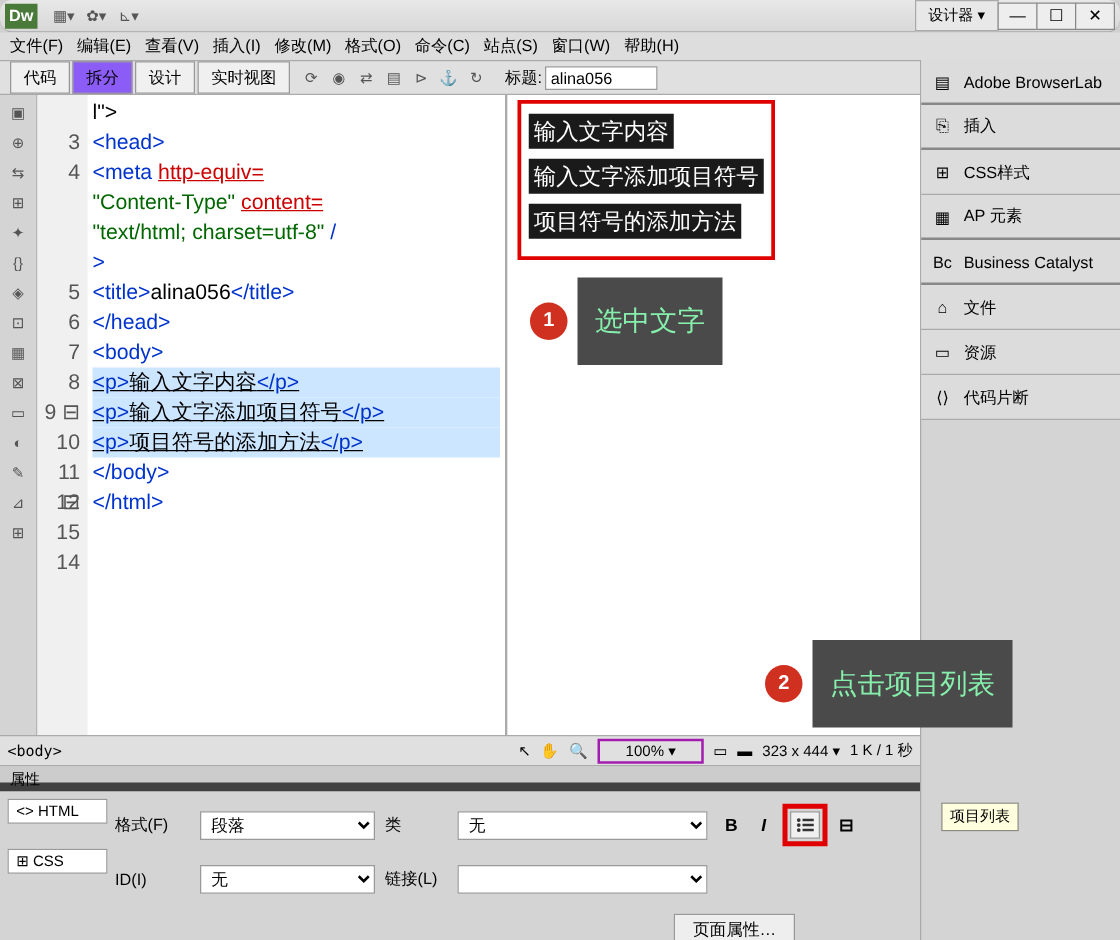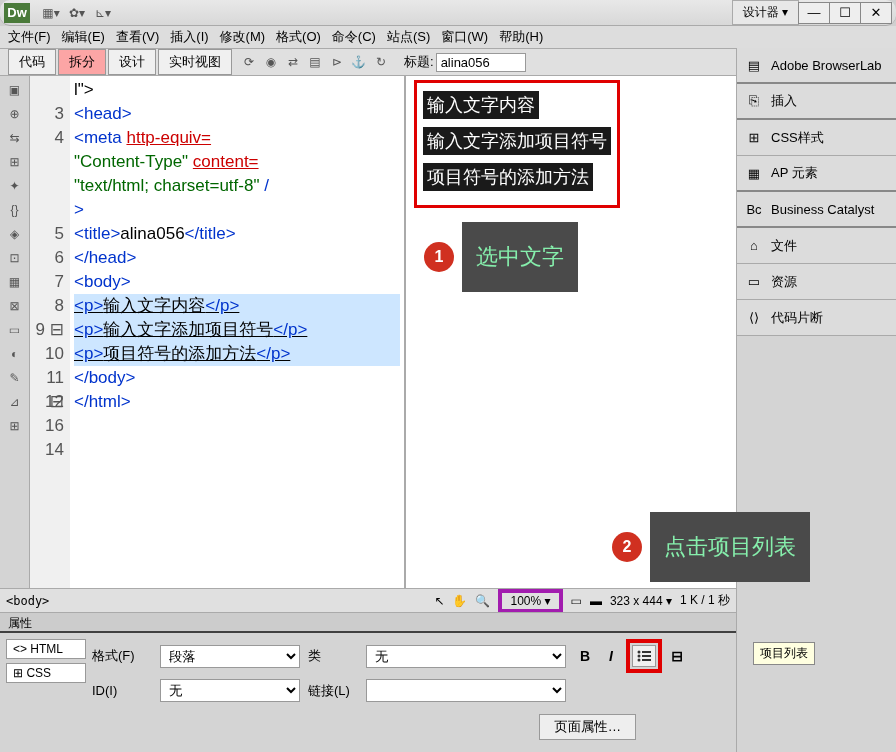--- a/index.html
+++ b/index.html
@@ -12,21 +12,21 @@
 .win-btns { display: flex; }
 .win-btn { width: 32px; height: 22px; border: 1px solid #888; background: #eee; display: flex; align-items: center; justify-content: center; margin-left: -1px; font-size: 13px; }
 .menubar { height: 22px; background: #ddd; display: flex; align-items: center; padding: 0 8px; gap: 11px; font-size: 13px; }
 .main-area { display: flex; height: 704px; }
 .doc-area { flex: 1; display: flex; flex-direction: column; background: #ccc; }
 .tab-row { height: 22px; background: #d4d4d4; display: flex; align-items: center; }
 .doc-tab { background: #e4e4e4; border: 1px solid #aaa; padding: 2px 8px; display: flex; align-items: center; gap: 6px; font-size: 12px; }
 .doc-tab .close { font-size: 14px; color: #666; }
 .view-toolbar { height: 28px; background: #e0e0e0; display: flex; align-items: center; padding: 0 8px; gap: 2px; border-top: 1px solid #aaa; border-bottom: 1px solid #aaa; }
 .view-btn { padding: 3px 10px; border: 1px solid #999; background: #f0f0f0; font-size: 13px; }
-.view-btn.active { background: #fca5a5; }
+.view-btn.active { background: #8b5cf6; }
 .vt-icons { display: flex; gap: 4px; margin-left: 6px; }
 .vt-icon { width: 18px; height: 18px; color: #555; display: flex; align-items: center; justify-content: center; }
 .title-label { margin-left: 12px; font-size: 13px; }
 .title-input { width: 90px; border: 1px solid #999; padding: 1px 4px; font-size: 13px; }
 .split-area { flex: 1; display: flex; }
 .left-tools { width: 30px; background: #d4d4d4; border-right: 1px solid #aaa; display: flex; flex-direction: column; align-items: center; padding-top: 4px; gap: 4px; }
 .lt-icon { width: 20px; height: 20px; display: flex; align-items: center; justify-content: center; color: #555; font-size: 12px; }
 .code-pane { flex: 1; display: flex; background: #fff; border-right: 2px solid #aaa; overflow: hidden; }
 .gutter { width: 40px; background: #f0f0f0; text-align: right; padding: 2px 6px 0 0; font-family: "Consolas", monospace; font-size: 17px; color: #555; }
 .gutter div { height: 24px; line-height: 24px; }
@@ -37,26 +37,26 @@
 .code .txt { color: #000; }
 .hl { background: #cde6ff; text-decoration: underline; }
 .design-pane { width: 330px; background: #fff; position: relative; overflow: hidden; }
 .sel-box { position: absolute; top: 4px; left: 8px; border: 3px solid #e00000; padding: 4px 6px 10px; }
 .sel-line { background: #1a1a1a; color: #fff; font-size: 18px; padding: 2px 4px; margin: 4px 0; display: inline-block; }
 .callout { position: absolute; display: flex; align-items: center; gap: 8px; }
 .callout-num { width: 30px; height: 30px; border-radius: 50%; background: #d03020; color: #fff; display: flex; align-items: center; justify-content: center; font-size: 16px; font-weight: bold; }
 .callout-text { background: #4a4a4a; color: #86efac; font-size: 22px; padding: 20px 14px; }
 .status-bar { height: 24px; background: #e0e0e0; border-top: 1px solid #aaa; display: flex; align-items: center; padding: 0 6px; gap: 8px; font-size: 12px; }
 .status-bar .tag-path { font-family: monospace; }
-.zoom-sel { border: 4px solid #a21caf; padding: 1px 8px; }
+.zoom-sel { border: 2px solid #a21caf; padding: 1px 20px; }
 .prop-panel { height: 140px; background: #d4d4d4; border-top: 1px solid #aaa; }
-.prop-title { height: 20px; background: #ccc; padding: 2px 8px; border-bottom: 2px solid #404040; }
+.prop-title { height: 20px; background: #ccc; padding: 2px 8px; border-bottom: 7px solid #404040; }
 .prop-body { display: flex; padding: 6px; gap: 6px; }
 .prop-left { width: 80px; }
-.prop-left-btn { border: 1px solid #999; background: #fff; padding: 2px 6px; margin-bottom: 4px; font-size: 12px; display: block; width: 100%; text-align: left; }
+.prop-left-btn { border: 1px solid #999; background: #fff; padding: 2px 6px; margin-bottom: 20px; font-size: 12px; display: block; width: 100%; text-align: left; }
 .prop-grid { flex: 1; display: grid; grid-template-columns: 60px 140px 50px 200px auto; gap: 6px 8px; align-items: center; font-size: 13px; }
 .prop-sel { border: 1px solid #999; background: #fff; padding: 2px 4px; width: 100%; }
 .fmt-icons { display: flex; gap: 4px; align-items: center; }
 .fmt-icon { width: 22px; height: 20px; border: 1px solid transparent; display: flex; align-items: center; justify-content: center; font-weight: bold; font-size: 14px; }
 .list-btn-box { border: 4px solid #e00000; padding: 2px; }
 .list-btn { width: 24px; height: 22px; border: 1px solid #999; background: #f0f0f0; display: flex; align-items: center; justify-content: center; }
 .page-props-btn { border: 1px solid #999; background: #eee; padding: 3px 14px; margin: 6px 0 0 auto; display: block; margin-right: 100px; }
 .right-panels { width: 160px; background: #d4d4d4; border-left: 1px solid #aaa; }
 .panel-item { height: 36px; border-bottom: 1px solid #aaa; display: flex; align-items: center; padding: 0 8px; gap: 8px; font-size: 13px; background: #dcdcdc; }
 .panel-item.sep { border-bottom: 2px solid #888; }
@@ -140,21 +140,21 @@
             <div></div>
             <div></div>
             <div>5</div>
             <div>6</div>
             <div>7</div>
             <div>8</div>
             <div>9 ⊟</div>
             <div>10</div>
             <div>11 ⊟</div>
             <div>12</div>
-            <div>16</div>
+            <div>15</div>
             <div>14</div>
           </div>
         <div class="code" id="code"><div><span class="txt">l"&gt;</span></div><div><span class="tag">&lt;head&gt;</span></div><div><span class="tag">&lt;meta </span><span class="attr">http-equiv=</span></div><div><span class="val">"Content-Type" </span><span class="attr">content=</span></div><div><span class="val">"text/html; charset=utf-8" </span><span class="tag">/</span></div><div><span class="tag">&gt;</span></div><div><span class="tag">&lt;title&gt;</span><span class="txt">alina056</span><span class="tag">&lt;/title&gt;</span></div><div><span class="tag">&lt;/head&gt;</span></div><div><span class="txt"></span></div><div><span class="tag">&lt;body&gt;</span></div><div class="hl"><span class="tag">&lt;p&gt;</span><span class="txt">输入文字内容</span><span class="tag">&lt;/p&gt;</span></div><div class="hl"><span class="tag">&lt;p&gt;</span><span class="txt">输入文字添加项目符号</span><span class="tag">&lt;/p&gt;</span></div><div class="hl"><span class="tag">&lt;p&gt;</span><span class="txt">项目符号的添加方法</span><span class="tag">&lt;/p&gt;</span></div><div><span class="tag">&lt;/body&gt;</span></div><div><span class="tag">&lt;/html&gt;</span></div><div><span class="txt"></span></div></div>
       </div>
       <div class="design-pane">
         <div class="sel-box" id="selbox">
             <div><span class="sel-line">输入文字内容</span></div>
             <div><span class="sel-line">输入文字添加项目符号</span></div>
             <div><span class="sel-line">项目符号的添加方法</span></div>
           </div>

